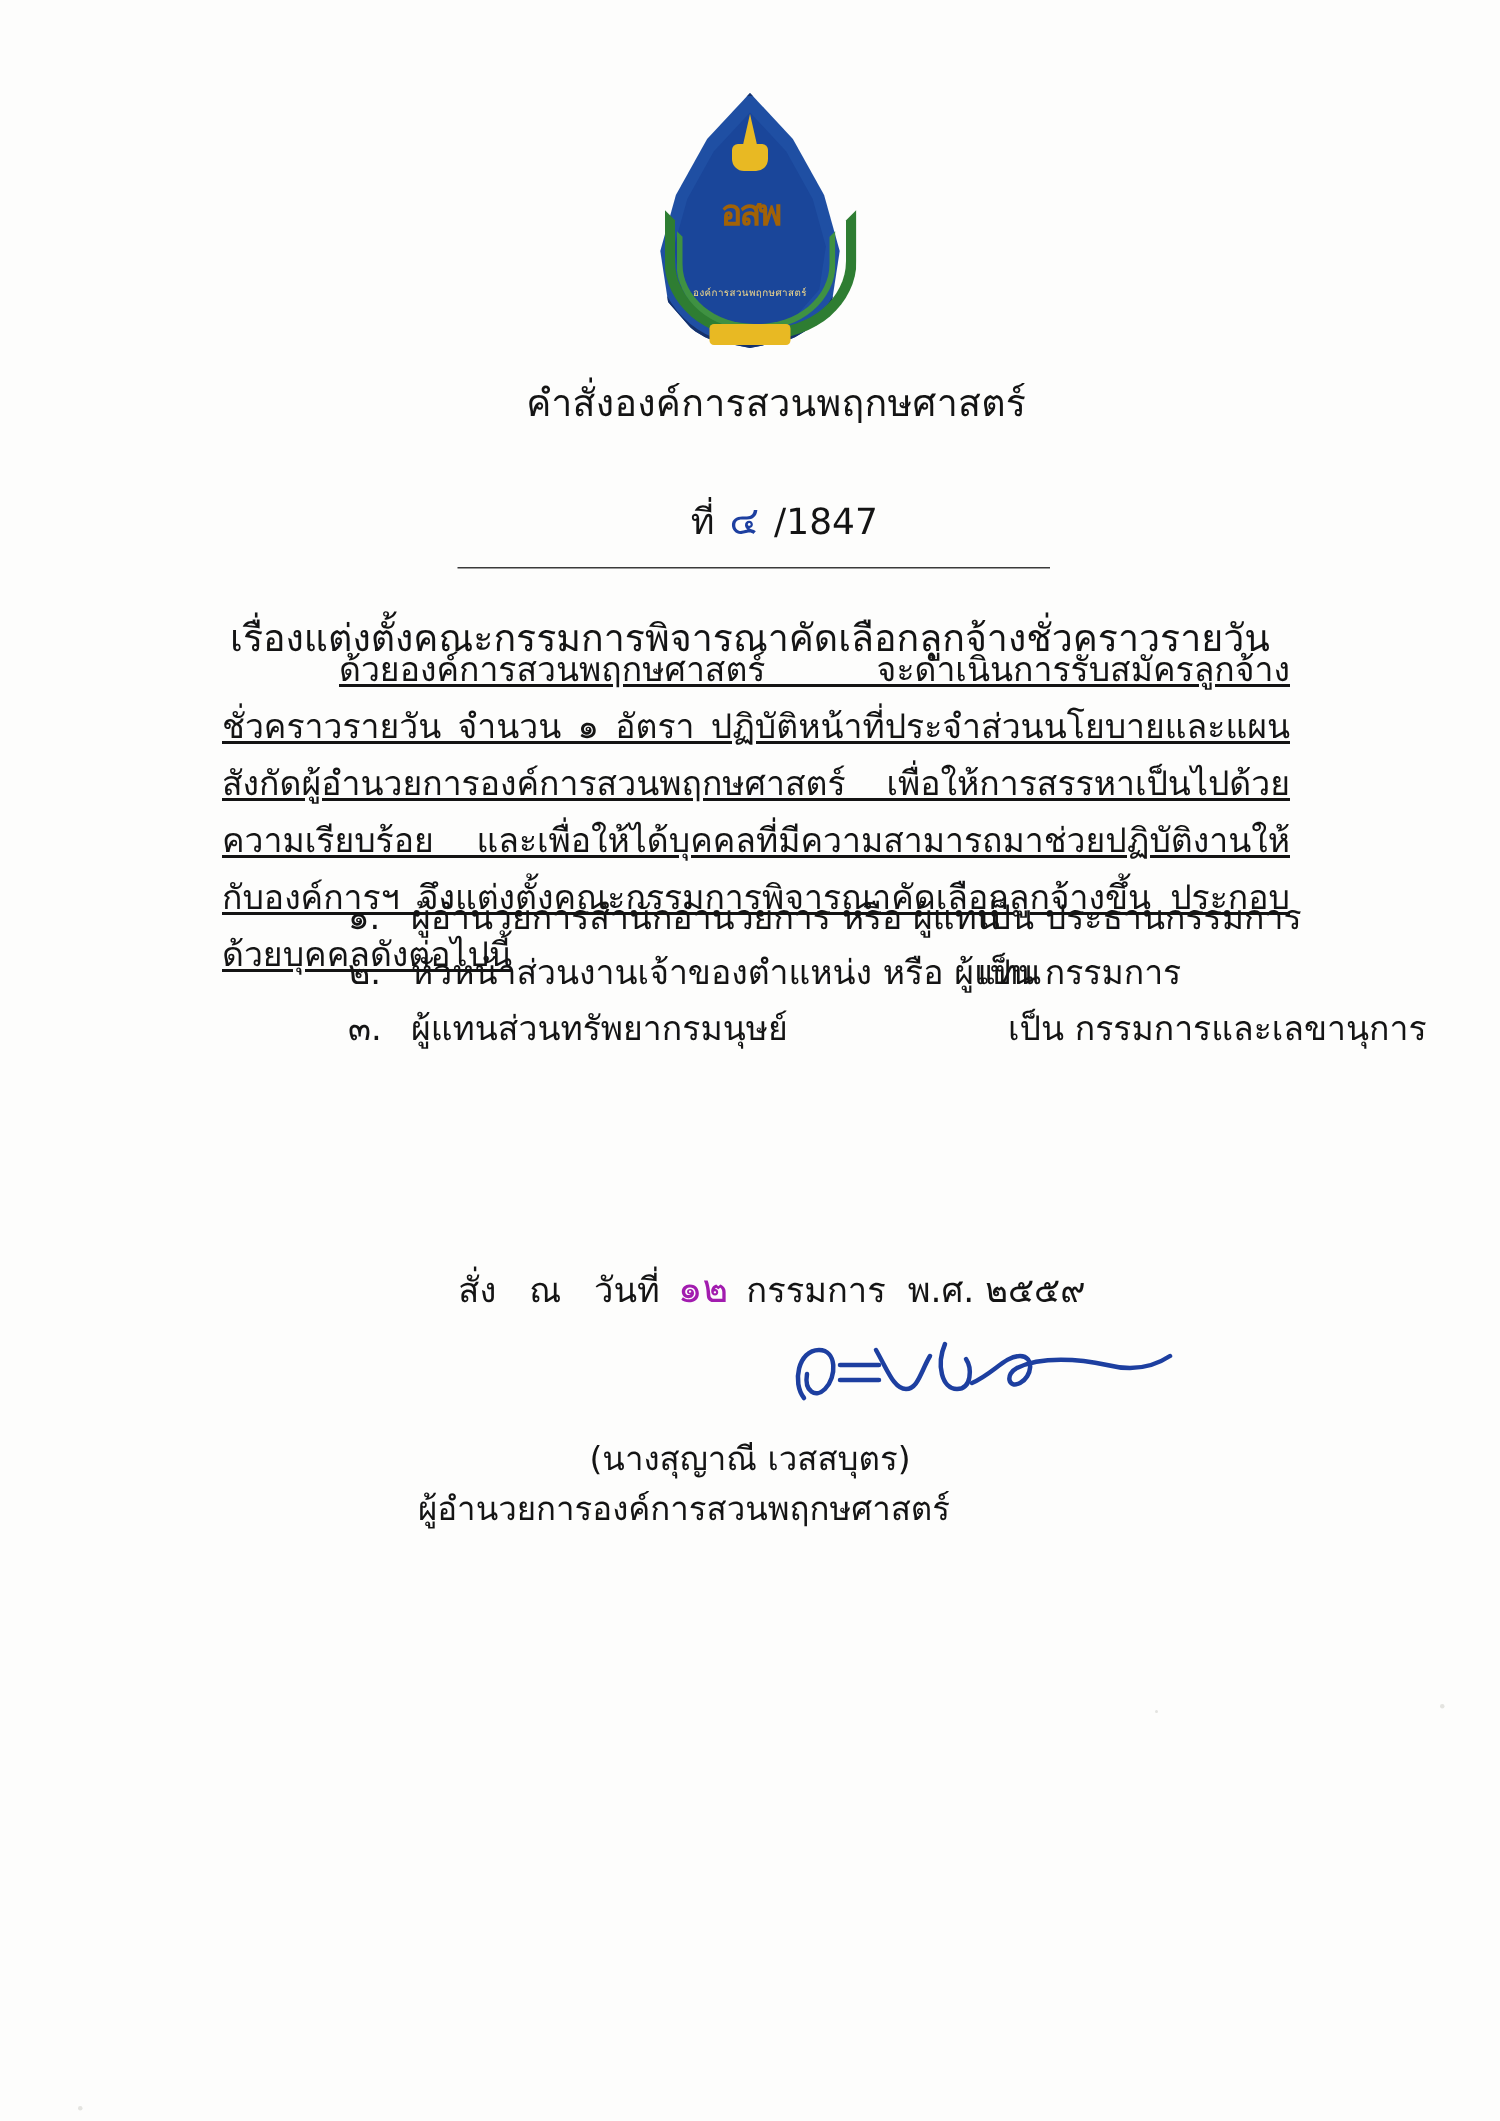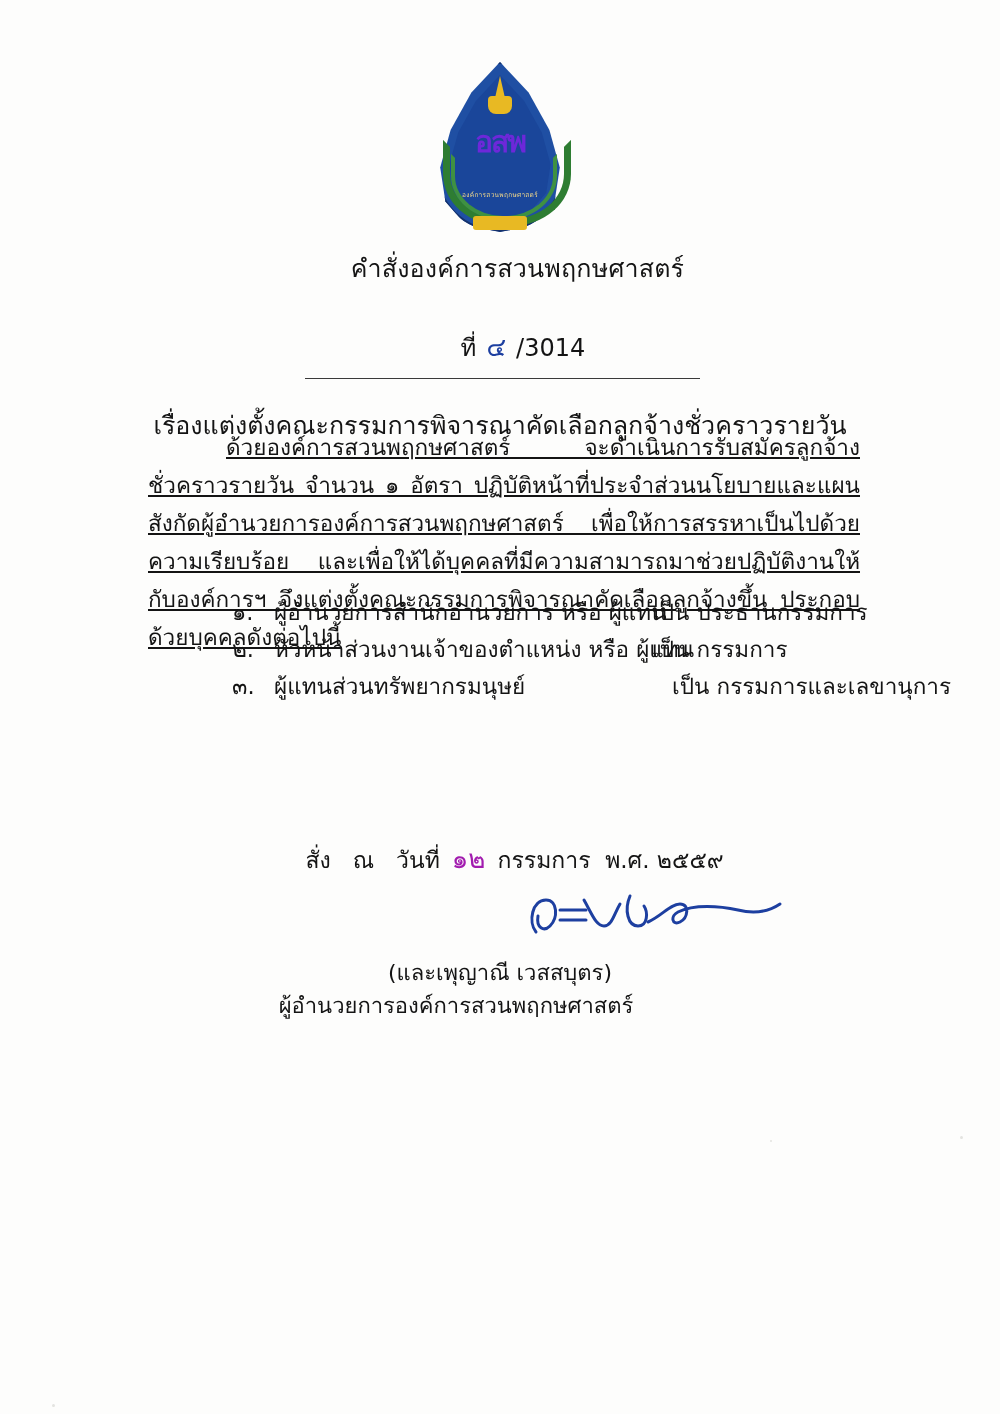--- a/index.html
+++ b/index.html
@@ -85,22 +85,22 @@
     background: #e8b923;
     border-radius: 4px 4px 8px 8px;
   }
   .monogram {
     position: absolute;
     left: 50%;
     top: 58px;
     transform: translateX(-50%);
     width: 62px;
     height: 44px;
-    color: #6d28d9;
-    font-size: 30px;
+    color: #a16207;
+    font-size: 24px;
     line-height: 44px;
     text-align: center;
     letter-spacing: -2px;
     font-weight: bold;
     font-family: "DejaVu Serif", "Liberation Serif", serif;
   }
   .wreath {
     position: absolute;
     left: 8px;
     bottom: 6px;
@@ -313,21 +313,21 @@
       <div class="wreath"></div>
       <div class="wreath2"></div>
       <div class="emblem-text">องค์การสวนพฤกษศาสตร์</div>
       <div class="ribbon"></div>
     </div>
   </div>
 
   <div class="header">
     <div class="doc-title">คำสั่งองค์การสวนพฤกษศาสตร์</div>
     <div class="doc-number-row">
-      <span>ที่</span><span class="doc-number-hand">๔</span><span>/3014</span>
+      <span>ที่</span><span class="doc-number-hand">๔</span><span>/1847</span>
     </div>
     <div class="doc-subject">
       <span class="label">เรื่อง</span><span>แต่งตั้งคณะกรรมการพิจารณาคัดเลือกลูกจ้างชั่วคราวรายวัน</span>
     </div>
   </div>
 
   <div class="rule"></div>
 
   <div class="body-block">
     <p>ด้วยองค์การสวนพฤกษศาสตร์  จะดำเนินการรับสมัครลูกจ้างชั่วคราวรายวัน จำนวน ๑ อัตรา ปฏิบัติหน้าที่ประจำส่วนนโยบายและแผน สังกัดผู้อำนวยการองค์การสวนพฤกษศาสตร์  เพื่อให้การสรรหาเป็นไปด้วยความเรียบร้อย และเพื่อให้ได้บุคคลที่มีความสามารถมาช่วยปฏิบัติงานให้กับองค์การฯ จึงแต่งตั้งคณะกรรมการพิจารณาคัดเลือกลูกจ้างขึ้น ประกอบด้วยบุคคลดังต่อไปนี้</p>
@@ -358,19 +358,19 @@
 
   <div class="signature">
     <svg width="330" height="80" viewBox="0 0 330 80" fill="none" xmlns="http://www.w3.org/2000/svg">
       <path d="M56 62 C48 52, 52 30, 66 30 C78 30, 78 48, 70 56 C64 62, 56 58, 58 46" stroke="#1d3fa0" stroke-width="3" stroke-linecap="round" fill="none"></path>
       <path d="M80 40 L106 40 M80 50 L106 50" stroke="#1d3fa0" stroke-width="3" stroke-linecap="round"></path>
       <path d="M104 30 C112 44, 116 56, 124 56 C132 56, 134 44, 140 34" stroke="#1d3fa0" stroke-width="3" stroke-linecap="round" fill="none"></path>
       <path d="M150 26 C144 40, 148 56, 158 56 C168 56, 168 42, 164 36" stroke="#1d3fa0" stroke-width="3" stroke-linecap="round" fill="none"></path>
       <path d="M168 52 C182 46, 190 34, 200 34 C210 34, 208 48, 200 52 C192 56, 190 46, 198 42 C214 34, 240 36, 258 40 C274 44, 288 42, 300 34" stroke="#1d3fa0" stroke-width="3" stroke-linecap="round" fill="none"></path>
     </svg>
   </div>
-  <div class="sig-name">(และเพุญาณี  เวสสบุตร)</div>
+  <div class="sig-name">(นางสุญาณี  เวสสบุตร)</div>
   <div class="sig-title">ผู้อำนวยการองค์การสวนพฤกษศาสตร์</div>
 
   <div class="speck" style="left:960px;top:1136px;width:3px;height:3px;"></div>
   <div class="speck" style="left:770px;top:1140px;width:2px;height:2px;"></div>
   <div class="speck" style="left:52px;top:1404px;width:3px;height:3px;"></div>
 </div>
 
 </body></html>

